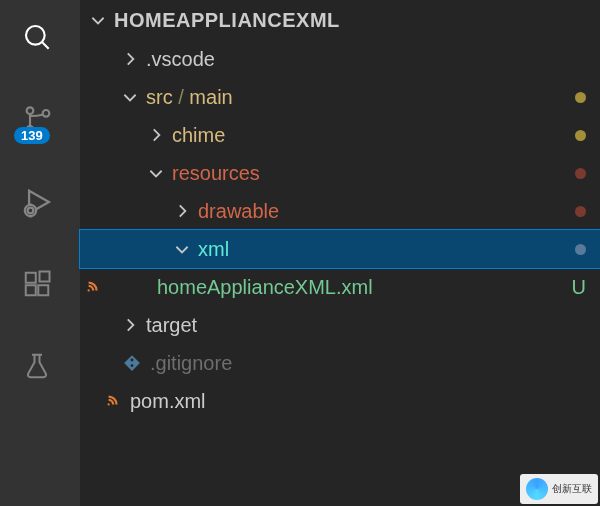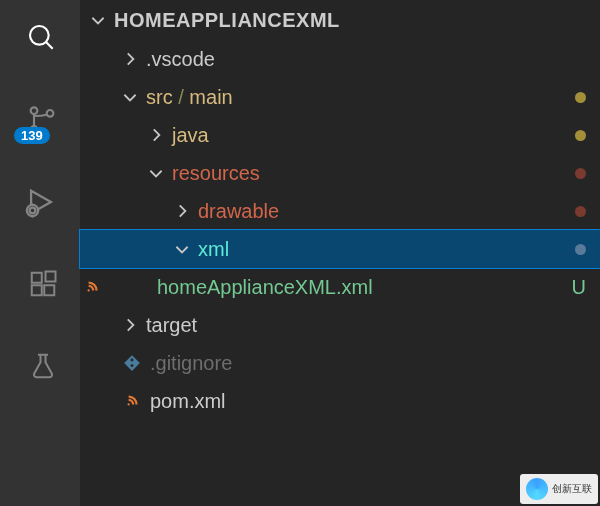--- a/index.html
+++ b/index.html
@@ -18,21 +18,21 @@
     flex-direction: column;
     align-items: center;
     padding-top: 20px;
     gap: 46px;
   }
   .activity-item {
     width: 36px;
     height: 36px;
     display: flex;
     align-items: center;
-    justify-content: flex-end;
+    justify-content: flex-start;
     color: #858585;
     position: relative;
   }
   .activity-item.active {
     color: #fff;
   }
   .activity-item .badge {
     position: absolute;
     bottom: -6px;
     left: -8px;
@@ -178,21 +178,21 @@
         </span>
         <span class="label" style="padding-left: 6px; color: rgb(215, 186, 125);"><span>src</span><span style="color: rgb(138, 138, 85);"> / </span><span>main</span></span>
         <span class="dot" style="background: rgb(163, 142, 58);"></span>
       </div>
       <div class="tree-row" style="padding-left: 66px;">
         <span class="twisty">
           <svg width="18" height="18" viewBox="0 0 16 16" fill="none" stroke="currentColor" stroke-width="1.6">
             <path d="M6 3l5 5-5 5"></path>
           </svg>
         </span>
-        <span class="label" style="padding-left: 6px; color: rgb(215, 186, 125);">java</span>
+        <span class="label" style="padding-left: 6px; color: rgb(215, 186, 125);">chime</span>
         <span class="dot" style="background: rgb(163, 142, 58);"></span>
       </div>
       <div class="tree-row" style="padding-left: 66px;">
         <span class="twisty">
           <svg width="18" height="18" viewBox="0 0 16 16" fill="none" stroke="currentColor" stroke-width="1.6">
             <path d="M3 6l5 5 5-5"></path>
           </svg>
         </span>
         <span class="label" style="padding-left: 6px; color: rgb(209, 102, 74);">resources</span>
         <span class="dot" style="background: rgb(122, 58, 47);"></span>
@@ -233,21 +233,21 @@
         <span class="label" style="padding-left: 6px; color: rgb(204, 204, 204);">target</span>
       </div>
       <div class="tree-row" style="padding-left: 40px;">
         <span class="icon-slot">
           <svg width="18" height="18" viewBox="0 0 16 16">
             <path fill="#4a7a9c" d="M8 1l7 7-7 7-7-7 7-7zm0 3a1.3 1.3 0 1 0 0 2.6A1.3 1.3 0 0 0 8 4zm0 5a1.3 1.3 0 1 0 0 2.6A1.3 1.3 0 0 0 8 9z"></path>
           </svg>
         </span>
         <span class="label" style="padding-left: 6px; color: rgb(110, 110, 110);">.gitignore</span>
       </div>
-      <div class="tree-row" style="padding-left: 40px;">
+      <div class="tree-row" style="padding-left: 20px;">
         <span class="icon-slot">
           <svg width="18" height="18" viewBox="0 0 16 16">
             <path fill="#e37933" d="M3 3a5 5 0 0 1 5 5h-2a3 3 0 0 0-3-3V3zm0 4a9 9 0 0 0 0 0 1 1 0 1 1 0 2 1 1 0 0 1 0-2zM3 0a8 8 0 0 1 8 8h-2A6 6 0 0 0 3 2V0z" transform="translate(2,3)"></path>
           </svg>
         </span>
         <span class="label" style="padding-left: 6px; color: rgb(204, 204, 204);">pom.xml</span>
       </div>
     </div>
 </div>
 

